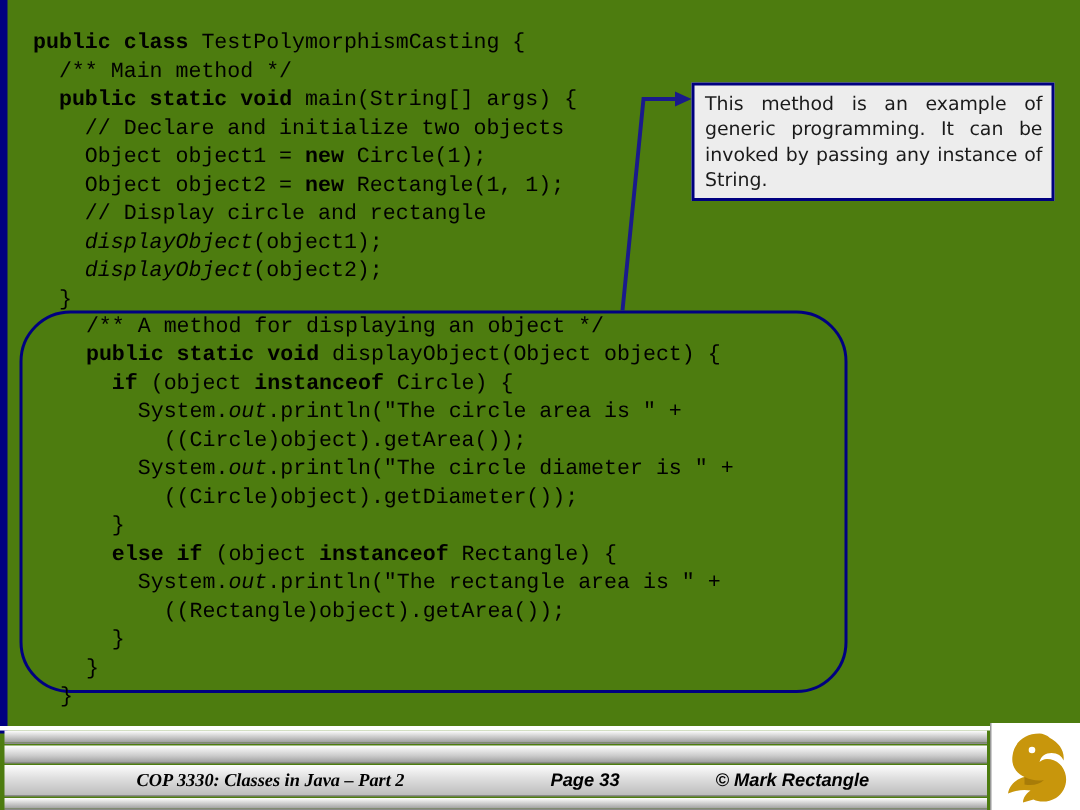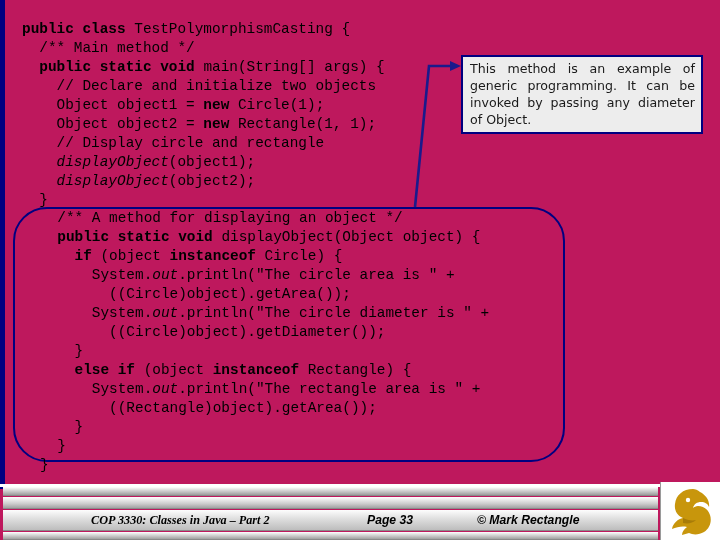--- a/index.html
+++ b/index.html
@@ -4,21 +4,21 @@
 <style>
   html, body {
     margin: 0;
     padding: 0;
     background: #ffffff;
   }
   #slide {
     position: relative;
     width: 720px;
     height: 540px;
-    background: #be185d;
+    background: #4d7c0f;
     overflow: hidden;
     font-family: "Liberation Sans", sans-serif;
   }
 
   
   #left-rule {
     position: absolute;
     left: 0; top: 0;
     width: 5px;
     height: 489px;
@@ -147,21 +147,21 @@
 
   <div id="left-rule"></div>
 
   <div class="code-block" id="code-top"><div class="code-line"><span class="kw">public class </span><span>TestPolymorphismCasting {</span></div><div class="code-line"><span>  /** Main method */</span></div><div class="code-line"><span>  </span><span class="kw">public static void </span><span>main(String[] args) {</span></div><div class="code-line"><span>    // Declare and initialize two objects</span></div><div class="code-line"><span>    Object object1 = </span><span class="kw">new </span><span>Circle(1);</span></div><div class="code-line"><span>    Object object2 = </span><span class="kw">new </span><span>Rectangle(1, 1);</span></div><div class="code-line"><span>    // Display circle and rectangle</span></div><div class="code-line"><span>    </span><span class="it">displayObject</span><span>(object1);</span></div><div class="code-line"><span>    </span><span class="it">displayObject</span><span>(object2);</span></div><div class="code-line"><span>  }</span></div></div>
 
   <div id="code-outline"></div>
 
   <div class="code-block" id="code-bot"><div class="code-line"><span>  /** A method for displaying an object */</span></div><div class="code-line"><span>  </span><span class="kw">public static void </span><span>displayObject(Object object) {</span></div><div class="code-line"><span>    </span><span class="kw">if </span><span>(object </span><span class="kw">instanceof </span><span>Circle) {</span></div><div class="code-line"><span>      System.</span><span class="it">out</span><span>.println("The circle area is " +</span></div><div class="code-line"><span>        ((Circle)object).getArea());</span></div><div class="code-line"><span>      System.</span><span class="it">out</span><span>.println("The circle diameter is " +</span></div><div class="code-line"><span>        ((Circle)object).getDiameter());</span></div><div class="code-line"><span>    }</span></div><div class="code-line"><span>    </span><span class="kw">else if </span><span>(object </span><span class="kw">instanceof </span><span>Rectangle) {</span></div><div class="code-line"><span>      System.</span><span class="it">out</span><span>.println("The rectangle area is " +</span></div><div class="code-line"><span>        ((Rectangle)object).getArea());</span></div><div class="code-line"><span>    }</span></div><div class="code-line"><span>  }</span></div><div class="code-line"><span>}</span></div></div>
 
   <div id="callout">
-    <div id="callout-text">This method is an example of generic programming.  It can be invoked by passing any diameter of Object.</div>
+    <div id="callout-text">This method is an example of generic programming.  It can be invoked by passing any instance of String.</div>
   </div>
 
   <svg id="arrow-svg" viewBox="0 0 720 540">
     <polyline points="415,207 429,66 452,66" fill="none" stroke="#1a1a8c" stroke-width="2.6" stroke-linecap="butt" stroke-linejoin="miter"></polyline>
     <polygon points="461,66 450,61 450,71" fill="#1a1a8c"></polygon>
   </svg>
 
   <div id="footer">
     <div id="footer-topgap"></div>
 

